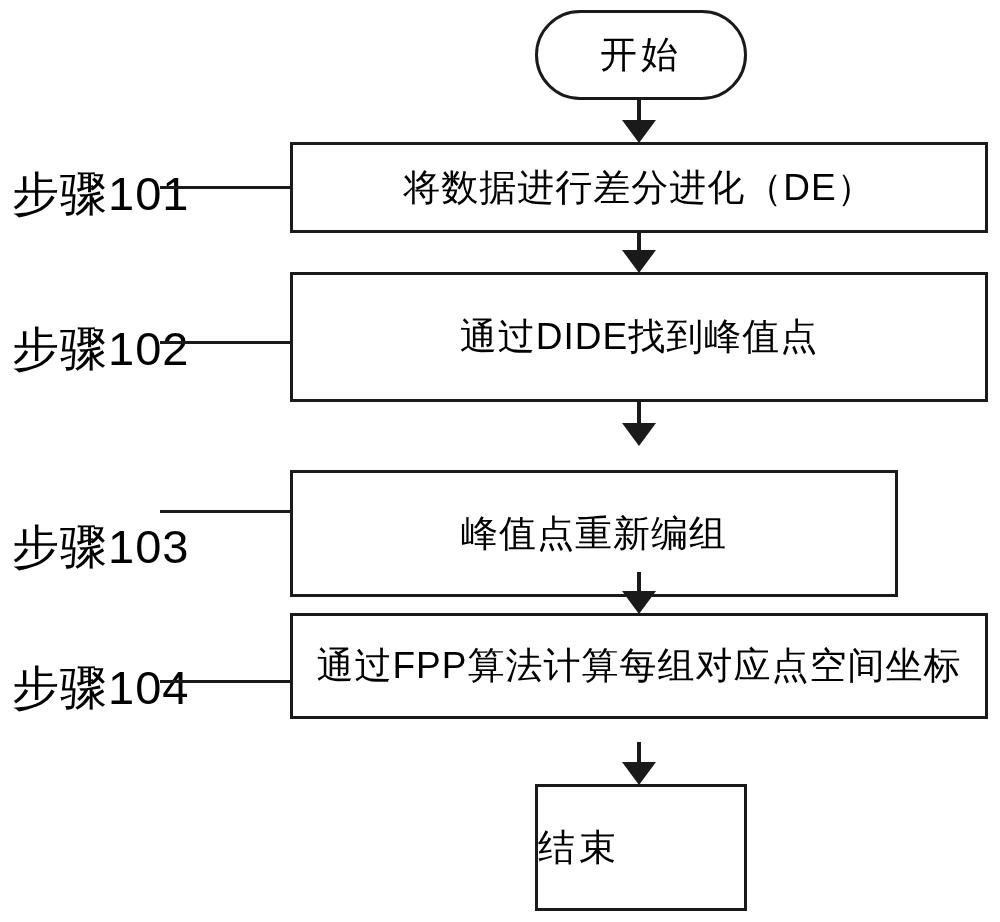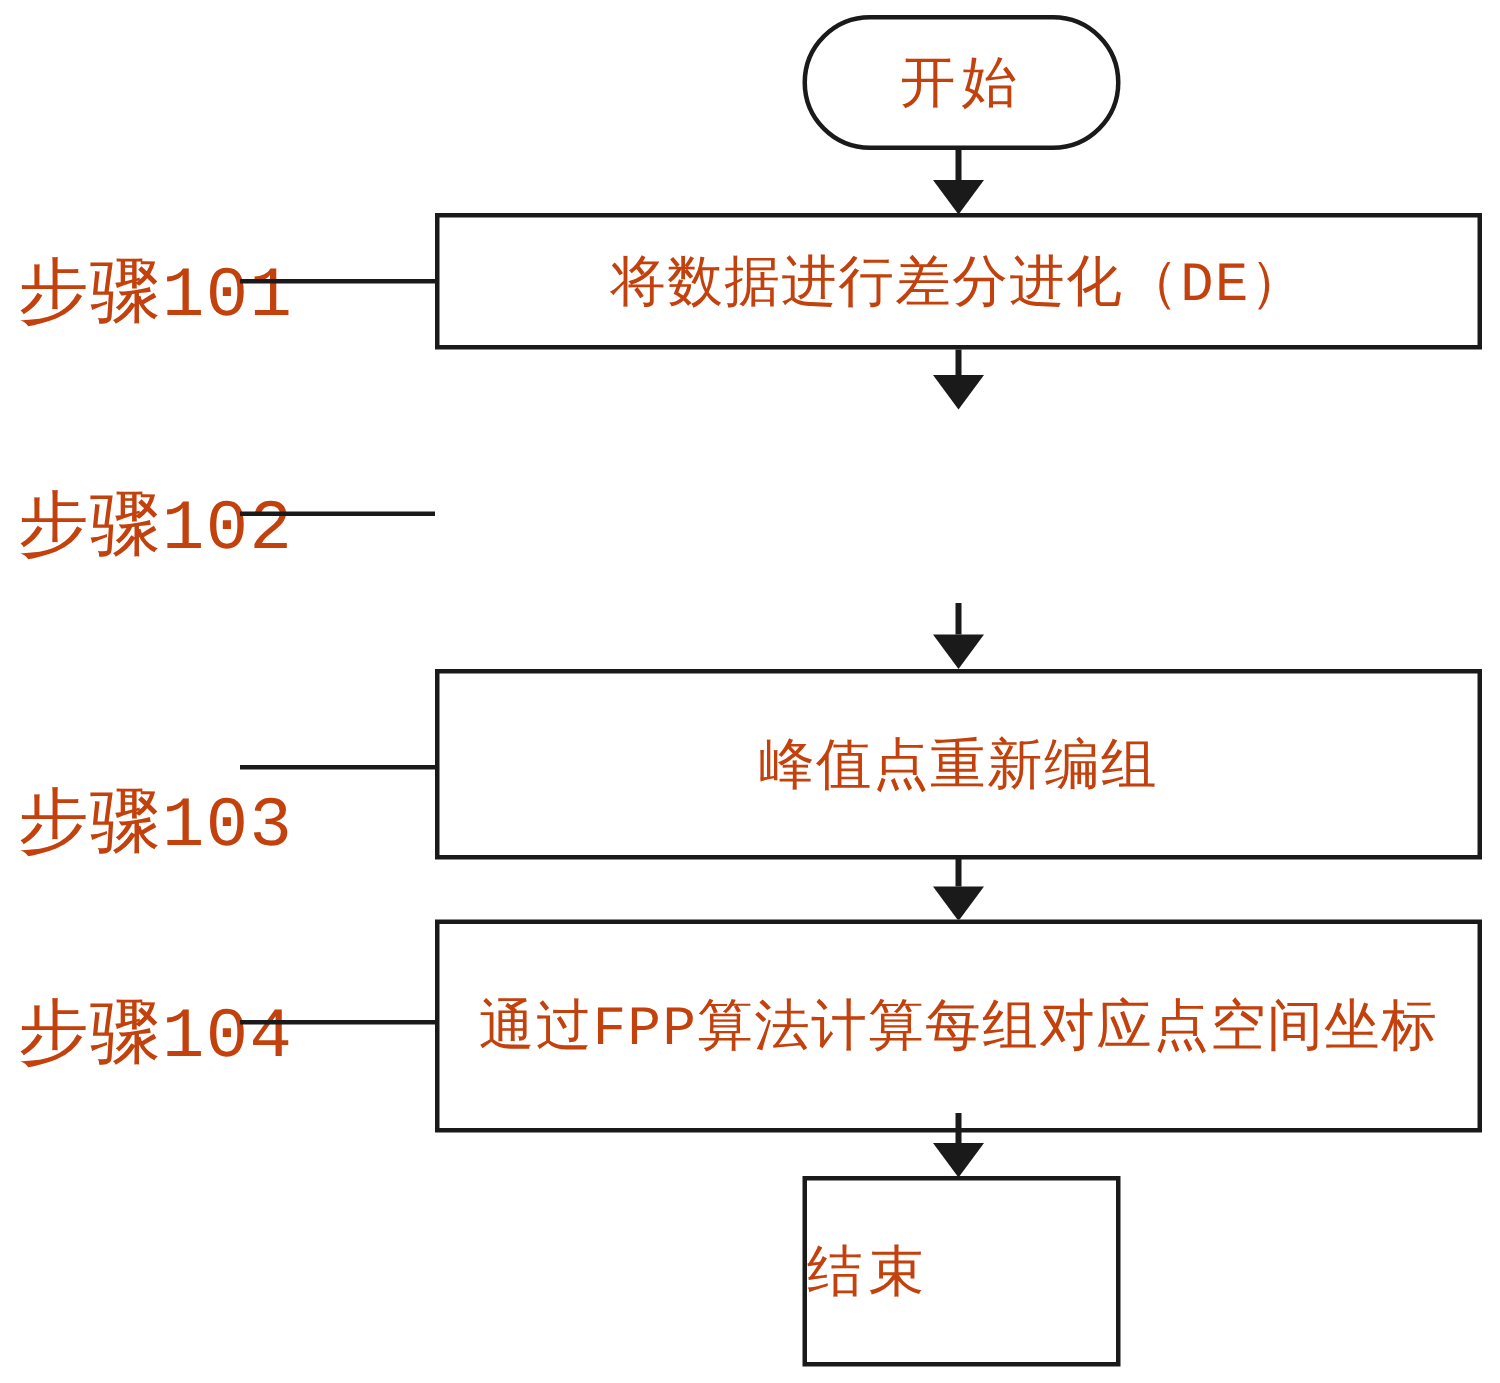--- a/index.html
+++ b/index.html
@@ -5,22 +5,22 @@
   html, body {
     margin: 0;
     padding: 0;
     background: #ffffff;
   }
   .canvas {
     position: relative;
     width: 1000px;
     height: 922px;
     background: #ffffff;
-    font-family: Liberation Mono, monospace;
-    color: #c2410c;
+    font-family: Liberation Sans, sans-serif;
+    color: #000000;
     overflow: hidden;
   }
 
   
   .terminal {
     position: absolute;
     box-sizing: border-box;
     border: 3px solid #1a1a1a;
     border-radius: 46px;
     display: flex;
@@ -40,22 +40,22 @@
     background: #ffffff;
     display: flex;
     align-items: center;
     justify-content: center;
     font-size: 37px;
     text-align: center;
     letter-spacing: 1px;
   }
   .box-1 { left: 290px; top: 142px; width: 698px; height: 91px; }
   .box-2 { left: 290px; top: 272px; width: 698px; height: 130px; }
-  .box-3 { left: 290px; top: 446px; width: 698px; height: 127px; }
-  .box-4 { left: 290px; top: 613px; width: 698px; height: 142px; }
+  .box-3 { left: 290px; top: 470px; width: 608px; height: 127px; }
+  .box-4 { left: 290px; top: 613px; width: 698px; height: 106px; }
 
   
   .end-box {
     position: absolute;
     box-sizing: border-box;
     left: 535px; top: 784px; width: 212px; height: 127px;
     border: 3px solid #1a1a1a;
     background: #ffffff;
     display: flex;
     align-items: center;
@@ -132,20 +132,23 @@
     <span>将数据进行差分进化（DE）</span>
   </div>
 
   <div class="arrow arrow-2">
     <div class="stem"></div>
     <div class="head"></div>
   </div>
 
   <div class="step-label label-2">步骤102</div>
   <div class="connector conn-2"></div>
+  <div class="process-box box-2">
+    <span>通过DIDE找到峰值点</span>
+  </div>
 
   <div class="arrow arrow-3">
     <div class="stem"></div>
     <div class="head"></div>
   </div>
 
   <div class="step-label label-3">步骤103</div>
   <div class="connector conn-3"></div>
   <div class="process-box box-3">
     <span>峰值点重新编组</span>

